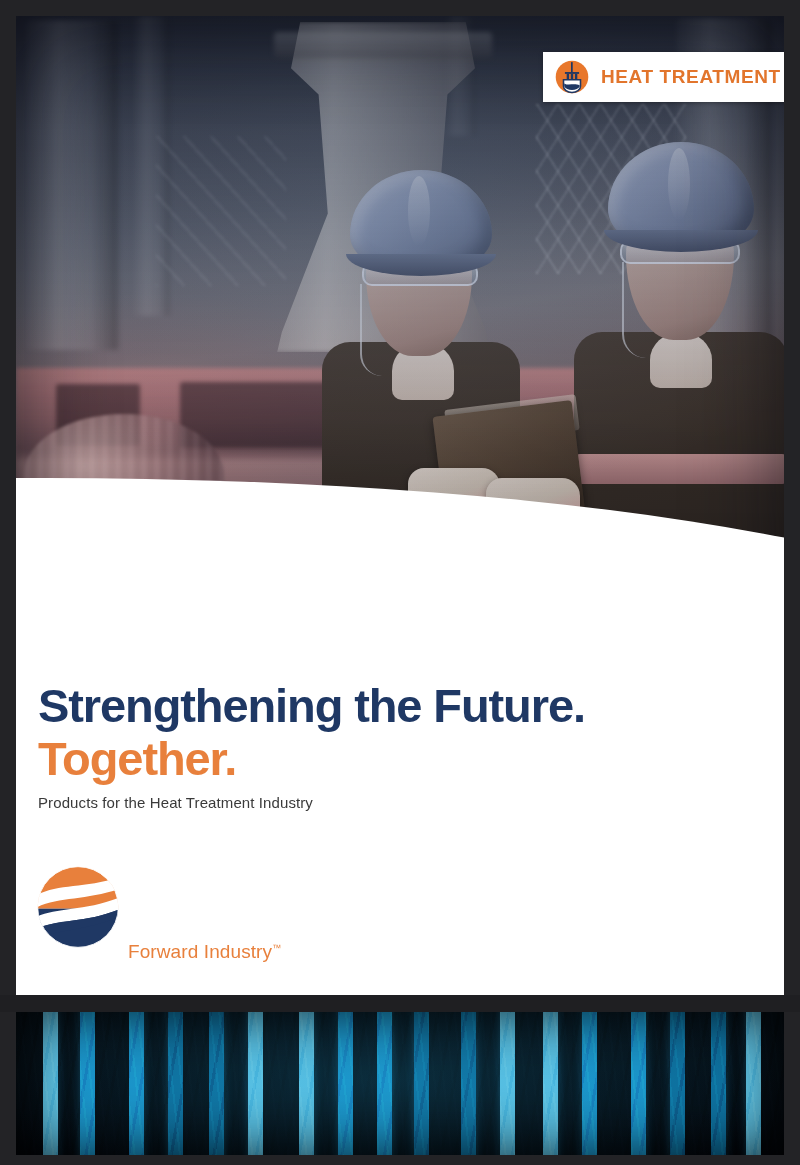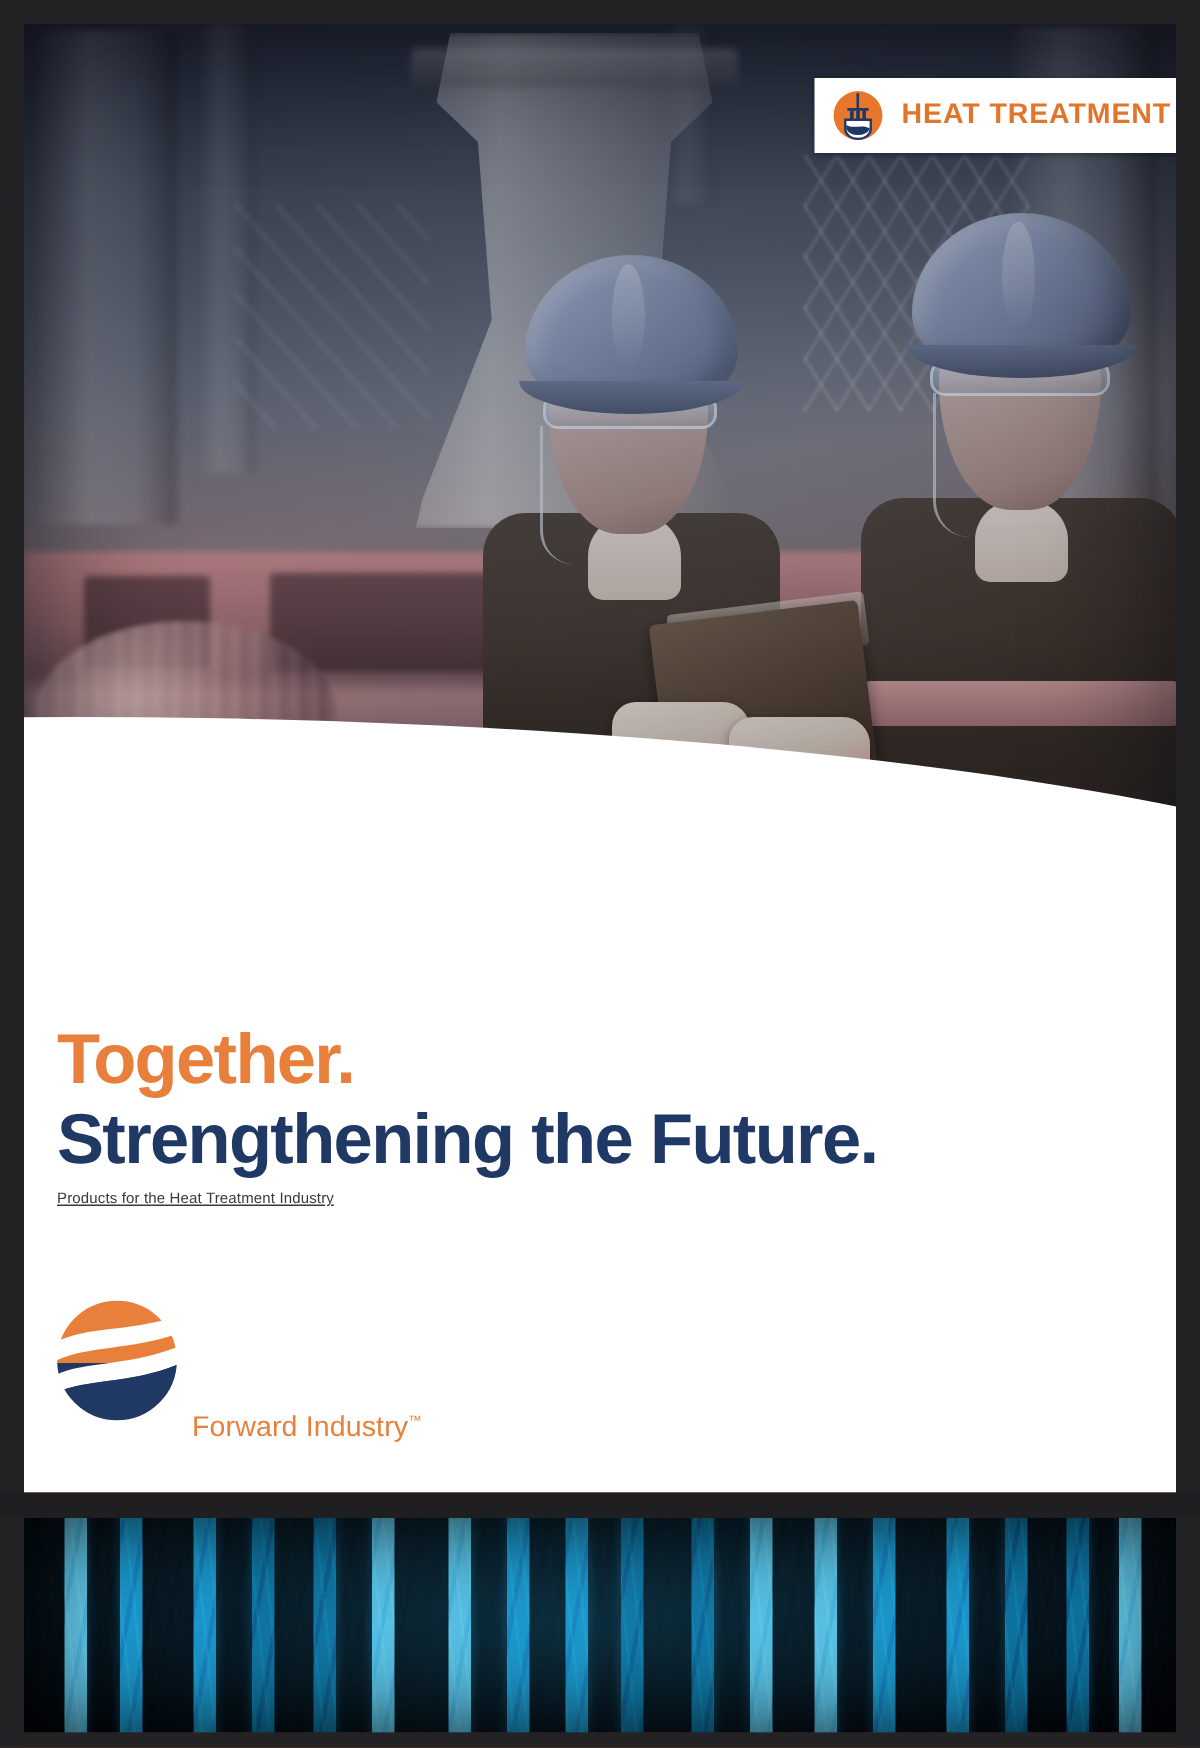--- a/index.html
+++ b/index.html
@@ -217,21 +217,21 @@
   #headline { position:absolute; left:22px; top:135px; }
   .hl-line {
     font-size:47px; font-weight:bold; line-height:1.12;
     letter-spacing:-1.1px;
   }
   .hl-navy   { color:#1F3864; }
   .hl-orange { color:#E8803C; }
 
   #subtitle {
     position:absolute; left:22px; top:249px;
-    font-size:10px; color:#3a3a3a; letter-spacing:.1px;text-decoration:underline;
+    font-size:15px; color:#3a3a3a; letter-spacing:.1px;
   }
 
   
   #logo { position:absolute; left:20px; top:318px; width:260px; height:104px; }
   #logo-mark { position:absolute; left:0; top:2px; width:84px; height:84px; }
   #logo-words { position:absolute; left:92px; top:2px; }
   .lw-line {
     color:#1F3864; font-size:33px; font-weight:bold;
     line-height:.96; letter-spacing:-.8px;
   }
@@ -344,22 +344,22 @@
       <rect x="28.1" y="19.6" width="3.4" height="8" fill="#1F3864"></rect>
       <path d="M12 28 h24 v9 a12 9 0 0 1 -24 0 z" fill="#FFFFFF" stroke="#1F3864" stroke-width="2.2"></path>
       <path d="M13 33 c6 4 14 -1 22 3 v1 a12 9 0 0 1 -22 0 z" fill="#1F3864"></path>
     </svg>
     <div id="badge-label">HEAT TREATMENT</div>
   </div>
 
   <div id="panel">
 
     <div id="headline">
+      <div class="hl-line hl-navy">Strengthening the Future.</div>
       <div class="hl-line hl-orange">Together.</div>
-      <div class="hl-line hl-navy">Strengthening the Future.</div>
     </div>
 
     <div id="subtitle">Products for the Heat Treatment Industry</div>
 
     <div id="logo">
       <svg id="logo-mark" viewBox="0 0 100 100">
         <defs>
           <clipPath id="globeClip">
               <circle cx="50" cy="50" r="48"></circle>
             </clipPath>

